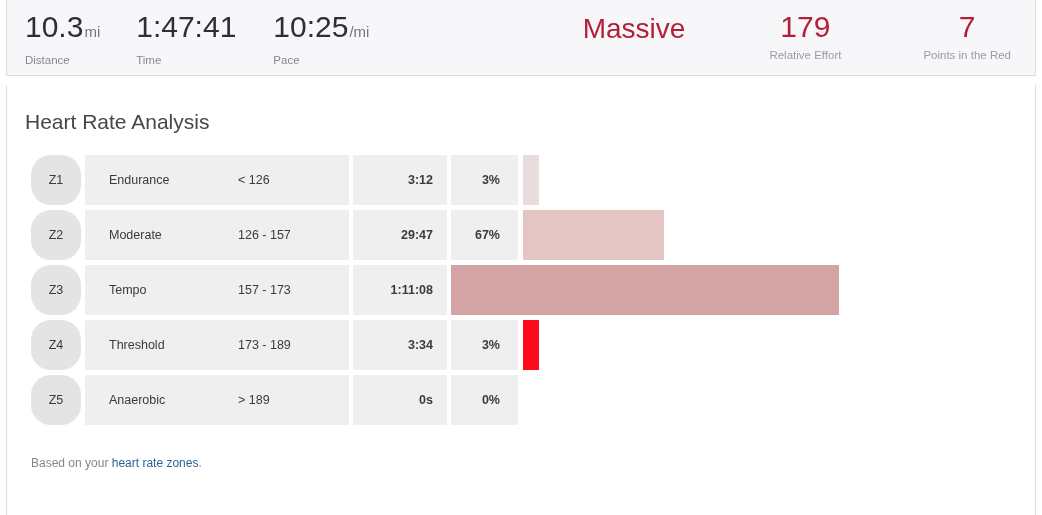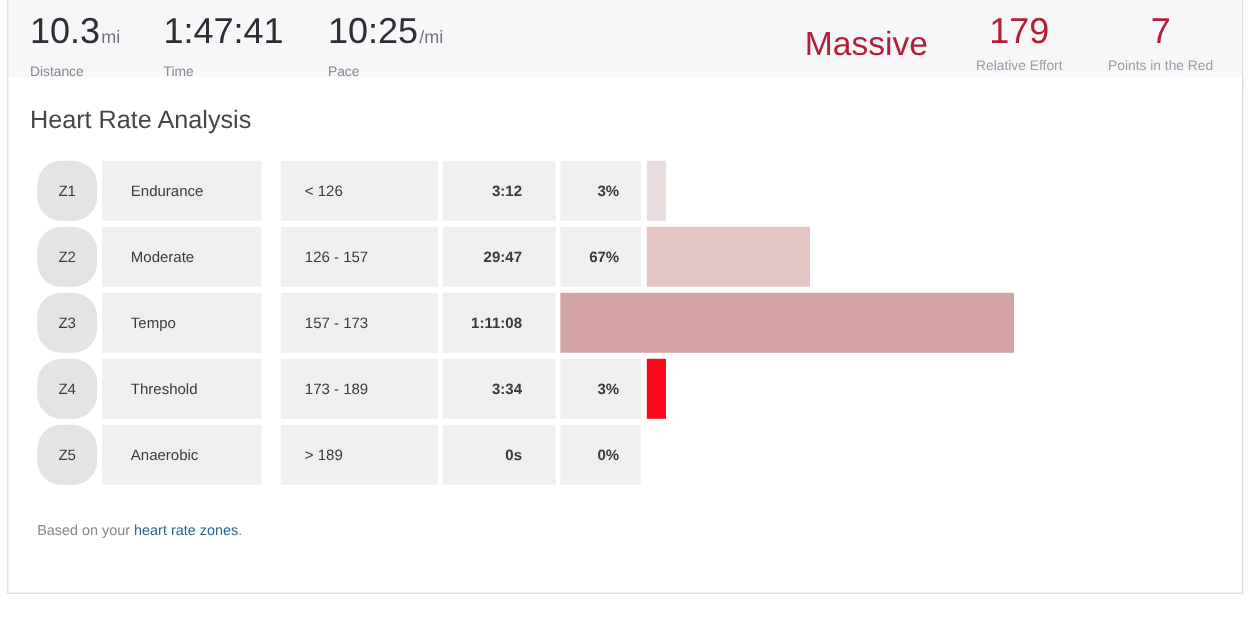--- a/index.html
+++ b/index.html
@@ -38,22 +38,23 @@
     align-items: flex-start;
     justify-content: space-between;
   }
   .summary-left {
     display: flex;
     align-items: center;
     padding: 10px 0 0 18px;
   }
   .summary-right {
     display: flex;
-    align-items: center;
+    align-items: flex-start;
     padding: 10px 24px 0 0;
+    gap: 44px;
   }
   .stat {
     margin-right: 36px;
   }
   .stat:last-child { margin-right: 0; }
 
   .stat-value {
     font-size: 30px;
     line-height: 34px;
     font-weight: 400;
@@ -82,21 +83,21 @@
   .stat.massive {
     padding-top: 2px;
     margin-right: 40px;
   }
   .stat.effort { margin-right: 38px; }
 
   
   .card {
     position: absolute;
     left: 6px;
-    top: 64px;
+    top: 85px;
     width: 1030px;
     height: 431px;
     box-sizing: border-box;
     background: #ffffff;
     border: 1px solid #dcdce1;
     border-top: none;
   }
 
   .card-title {
     font-size: 21px;
@@ -128,31 +129,31 @@
   .cell-zone {
     width: 50px;
     background: #e4e4e4;
     justify-content: center;
     margin-right: 4px;
     border-radius: 20px;
   }
   .cell-name {
     width: 133px;
     padding-left: 24px;
-    margin-right: 16px;
+    margin-right: 0;
   }
   .cell-range {
     width: 131px;
     padding-left: 20px;
     margin-right: 4px;
   }
   .cell-time {
     width: 94px;
     justify-content: flex-end;
-    padding-right: 28px;
+    padding-right: 14px;
     font-weight: bold;
     margin-right: 4px;
   }
   .cell-pct {
     width: 67px;
     justify-content: flex-end;
     padding-right: 18px;
     font-weight: bold;
     margin-right: 5px;
   }

